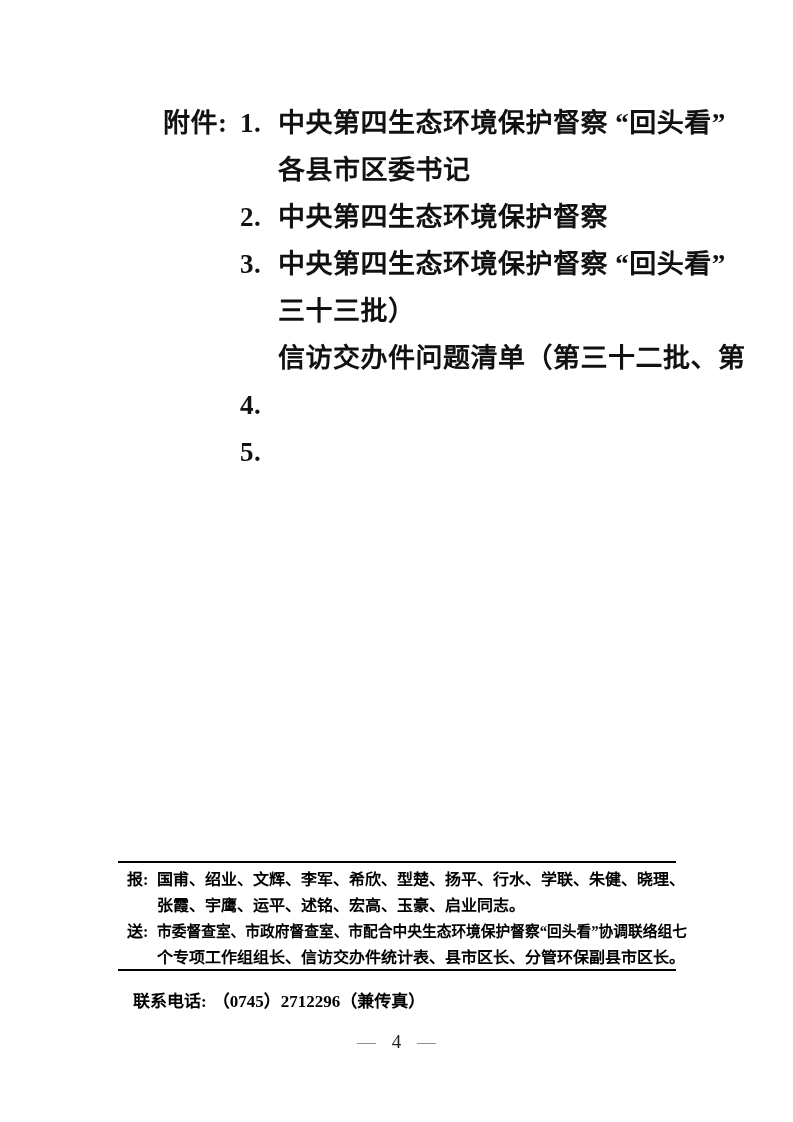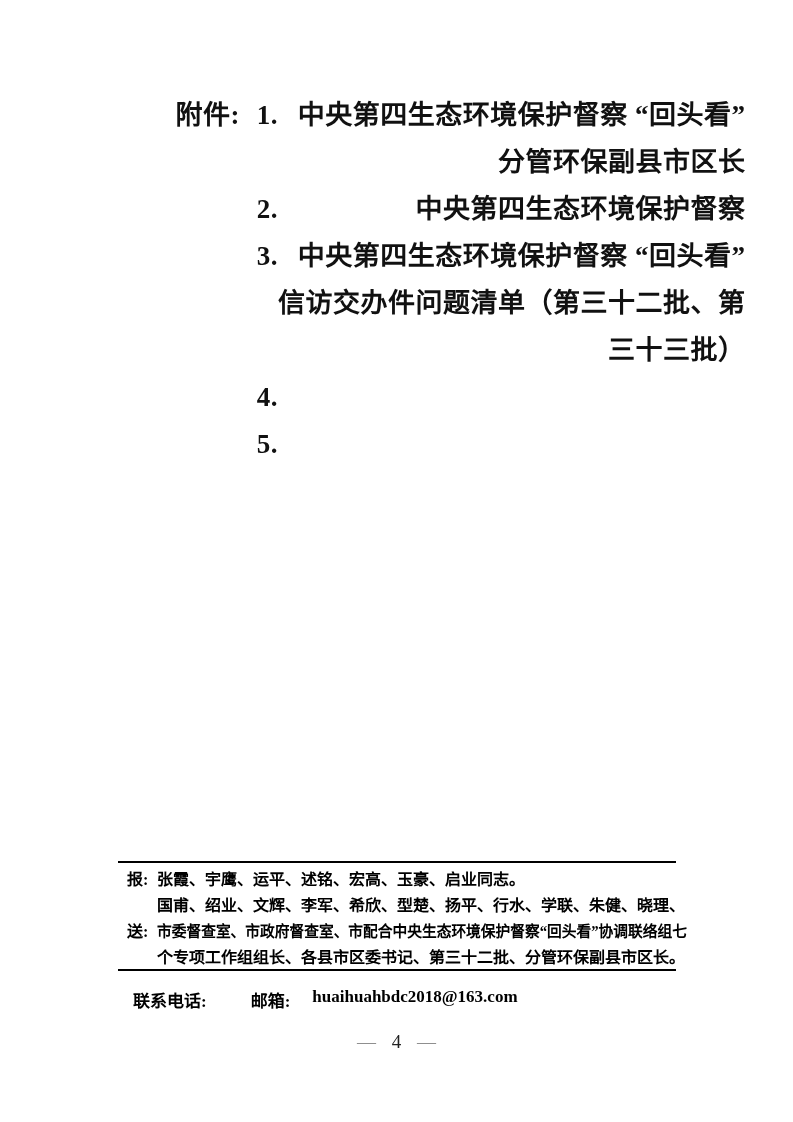--- a/index.html
+++ b/index.html
@@ -15,26 +15,25 @@
     background: #ffffff;
     overflow: hidden;
     font-family: "Liberation Serif", "DejaVu Serif", serif;
     color: #111111;
   }
 
   
   .attachments {
     position: absolute;
     left: 163px;
-    top: 92px;
+    top: 100px;
     font-size: 27px;
     font-weight: 700;
     line-height: 47px;
     letter-spacing: 0.5px;
-    text-align: right;
   }
   .arow {
     display: grid;
     grid-template-columns: 77px 38px auto;
     align-items: start;
   }
   .albl { white-space: nowrap; }
   .anum { white-space: nowrap; }
   .atxt { }
   .aline { white-space: nowrap; }
@@ -79,21 +78,21 @@
     position: absolute;
     left: 133px;
     top: 987px;
     font-size: 17px;
     font-weight: 700;
     white-space: nowrap;
     display: flex;
     gap: 44px;
     color: #000000;
   }
-  .contact .pair { display: inline-flex; gap: 22px; }
+  .contact .pair { display: inline-flex; gap: 6px; }
 
   
   .pagenum {
     position: absolute;
     left: 0;
     top: 1031px;
     width: 100%;
     text-align: center;
     font-size: 19px;
     font-weight: 400;
@@ -106,39 +105,39 @@
 
 <div class="page">
 
   <section class="attachments">
 
     <div class="arow">
       <span class="albl">附件:</span>
       <span class="anum">1.</span>
       <div class="atxt">
         <div class="aline">中央第四生态环境保护督察 “回头看”</div>
-        <div class="aline">分管环保副县市区长</div>
+        <div class="aline">各县市区委书记</div>
       </div>
     </div>
 
     <div class="arow">
       <span class="albl"></span>
       <span class="anum">2.</span>
       <div class="atxt">
         <div class="aline">中央第四生态环境保护督察</div>
       </div>
     </div>
 
     <div class="arow">
       <span class="albl"></span>
       <span class="anum">3.</span>
       <div class="atxt">
         <div class="aline">中央第四生态环境保护督察 “回头看”</div>
+        <div class="aline">三十三批）</div>
         <div class="aline">信访交办件问题清单（第三十二批、第</div>
-        <div class="aline">三十三批）</div>
       </div>
     </div>
 
     <div class="arow">
       <span class="albl"></span>
       <span class="anum">4.</span>
     </div>
 
     <div class="arow">
       <span class="albl"></span>
@@ -150,42 +149,39 @@
   </section>
 
   <div class="rule rule-top"></div>
   <div class="rule rule-bottom"></div>
 
   <section class="notes">
 
     <div class="nrow">
       <span class="nlbl">报:</span>
       <div class="ntxt">
+        <div class="nline">国甫、绍业、文辉、李军、希欣、型楚、扬平、行水、学联、朱健、晓理、</div>
         <div class="nline">张霞、宇鹰、运平、述铭、宏高、玉豪、启业同志。</div>
-        <div class="nline">国甫、绍业、文辉、李军、希欣、型楚、扬平、行水、学联、朱健、晓理、</div>
       </div>
     </div>
 
     <div class="nrow">
       <span class="nlbl">送:</span>
       <div class="ntxt">
         <div class="nline cond">市委督查室、市政府督查室、市配合中央生态环境保护督察“回头看”协调联络组七</div>
-        <div class="nline">个专项工作组组长、各县市区委书记、第三十二批、分管环保副县市区长。</div>
+        <div class="nline">个专项工作组组长、信访交办件统计表、县市区长、分管环保副县市区长。</div>
       </div>
     </div>
 
   </section>
 
   <div class="contact">
     <span class="pair">
       <span>联系电话:</span>
-    </span>
-    <span class="pair">
-      <span>邮箱:</span>
-      <span>huaihuahbdc2018@163.com</span>
+      <span>（0745）2712296（兼传真）</span>
     </span>
   </div>
 
   <div class="pagenum">
     <span class="dash">—</span>
     <span class="num">4</span>
     <span class="dash">—</span>
   </div>
 
 </div>

